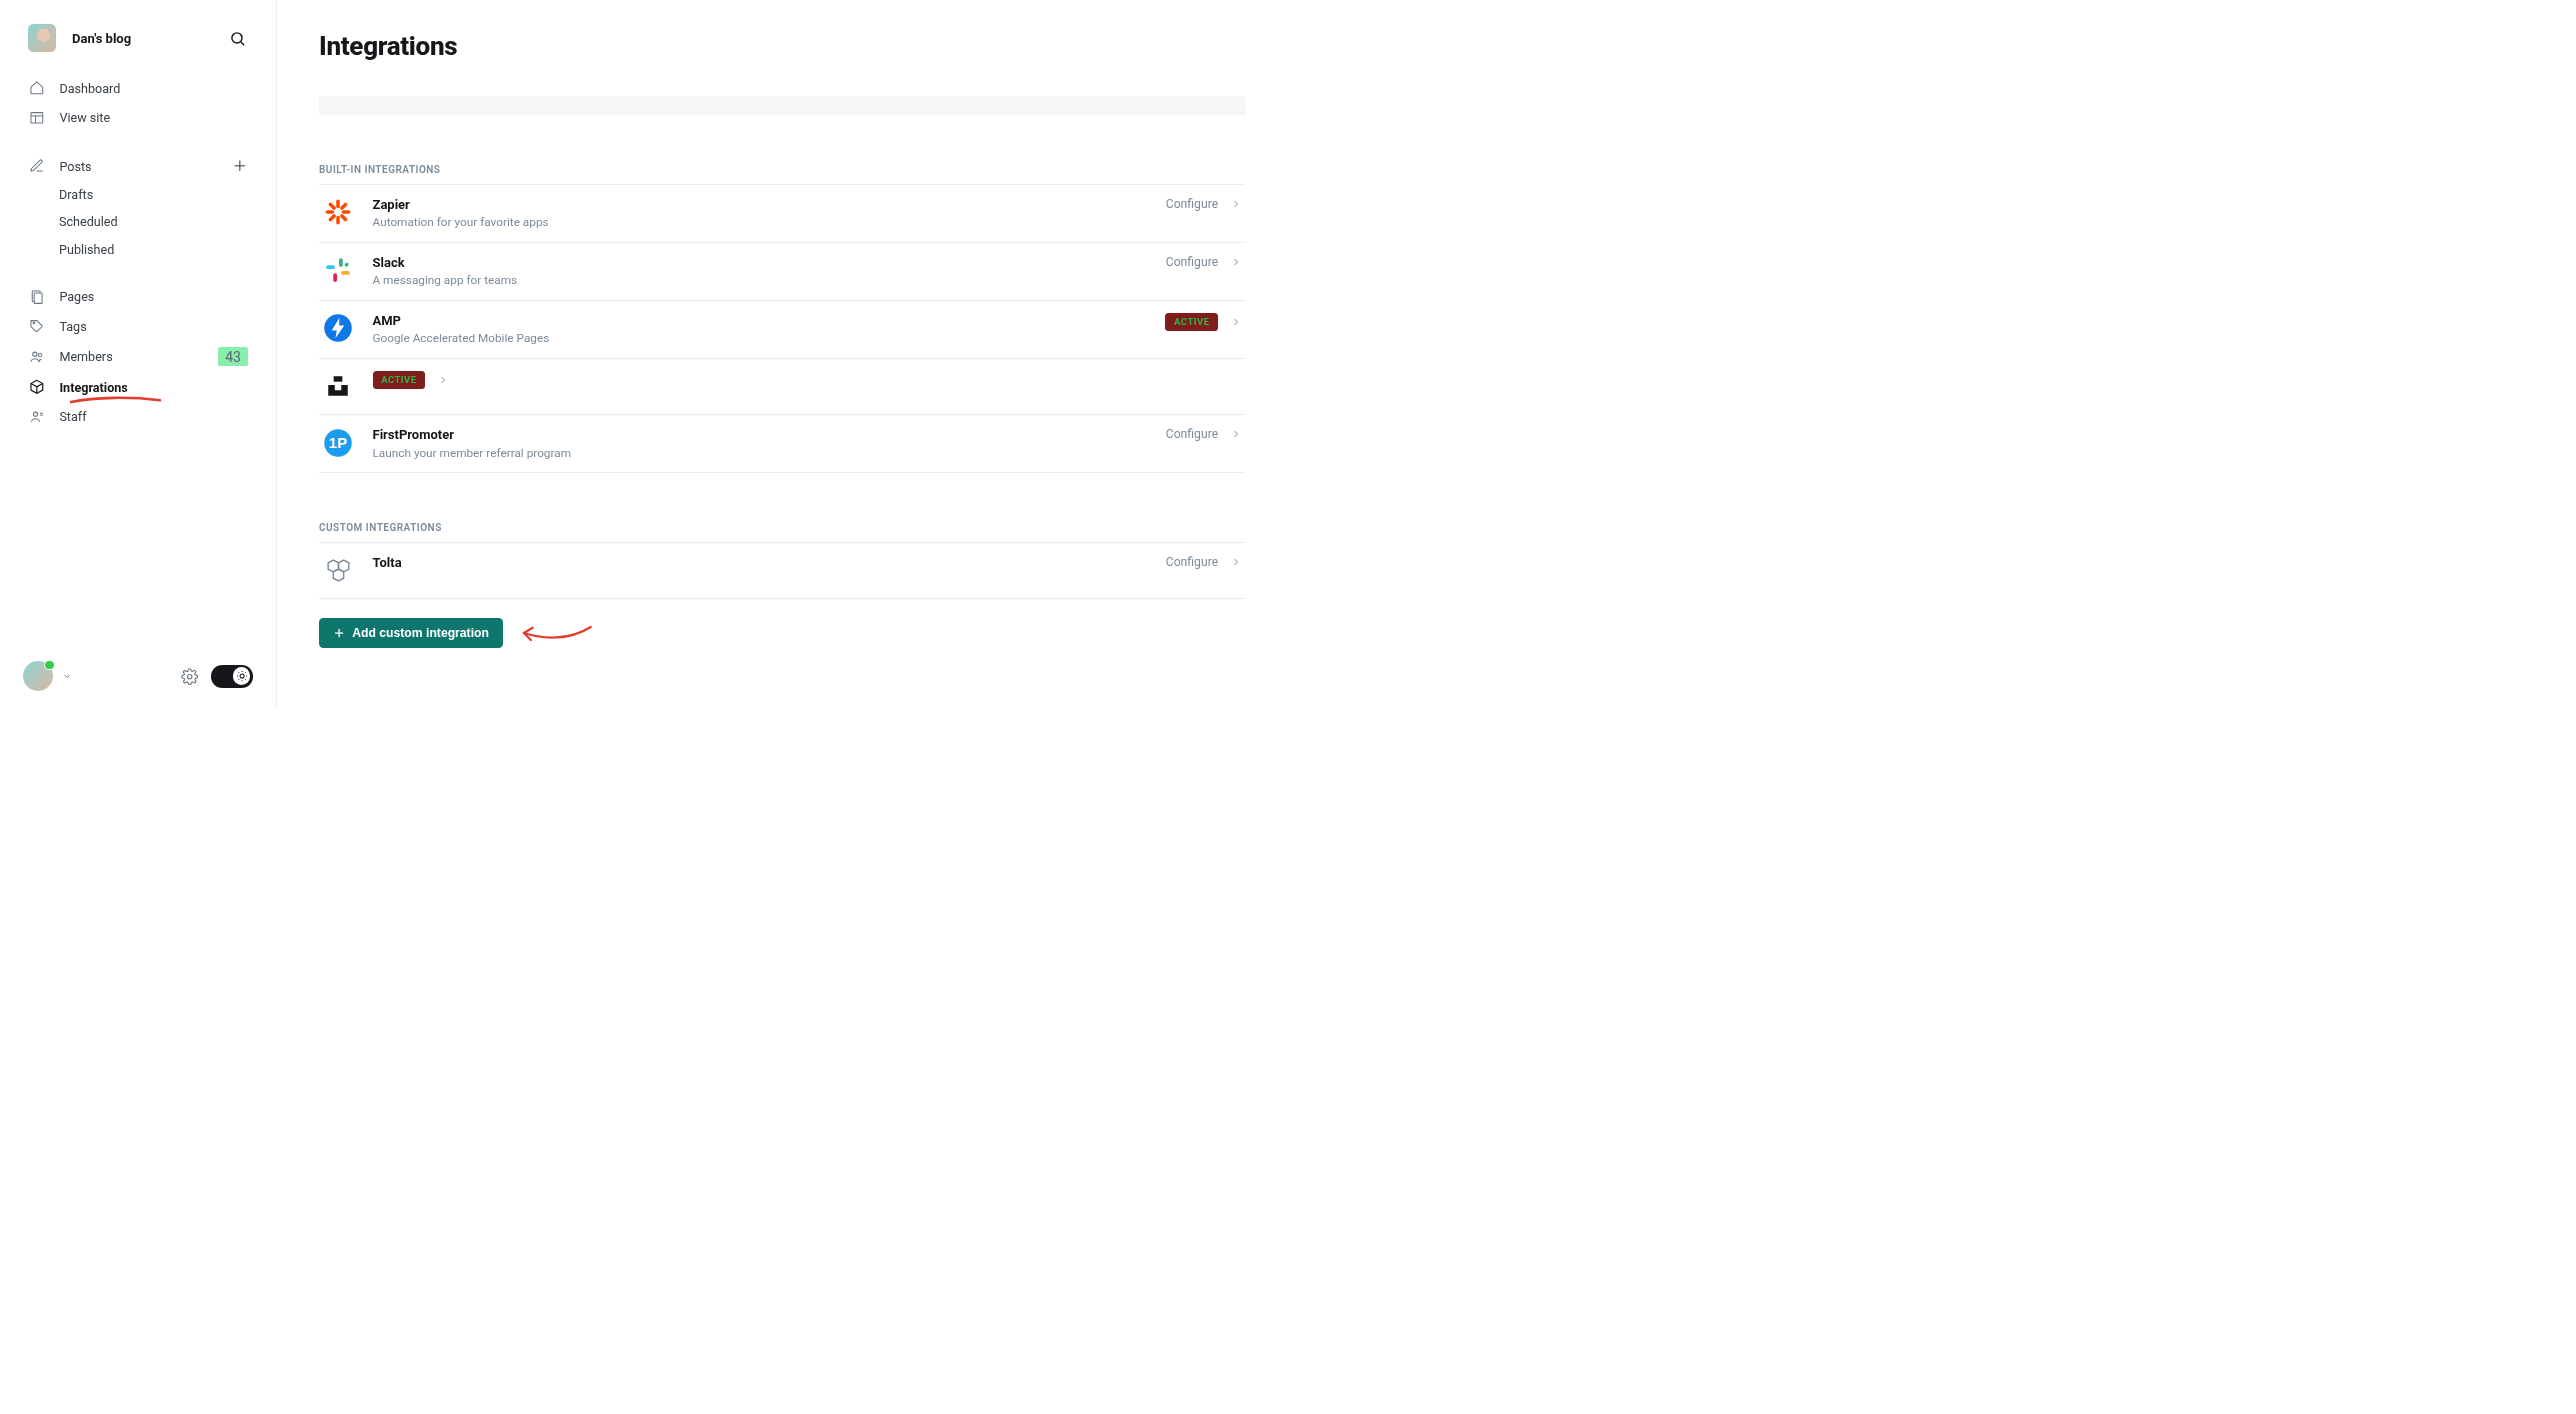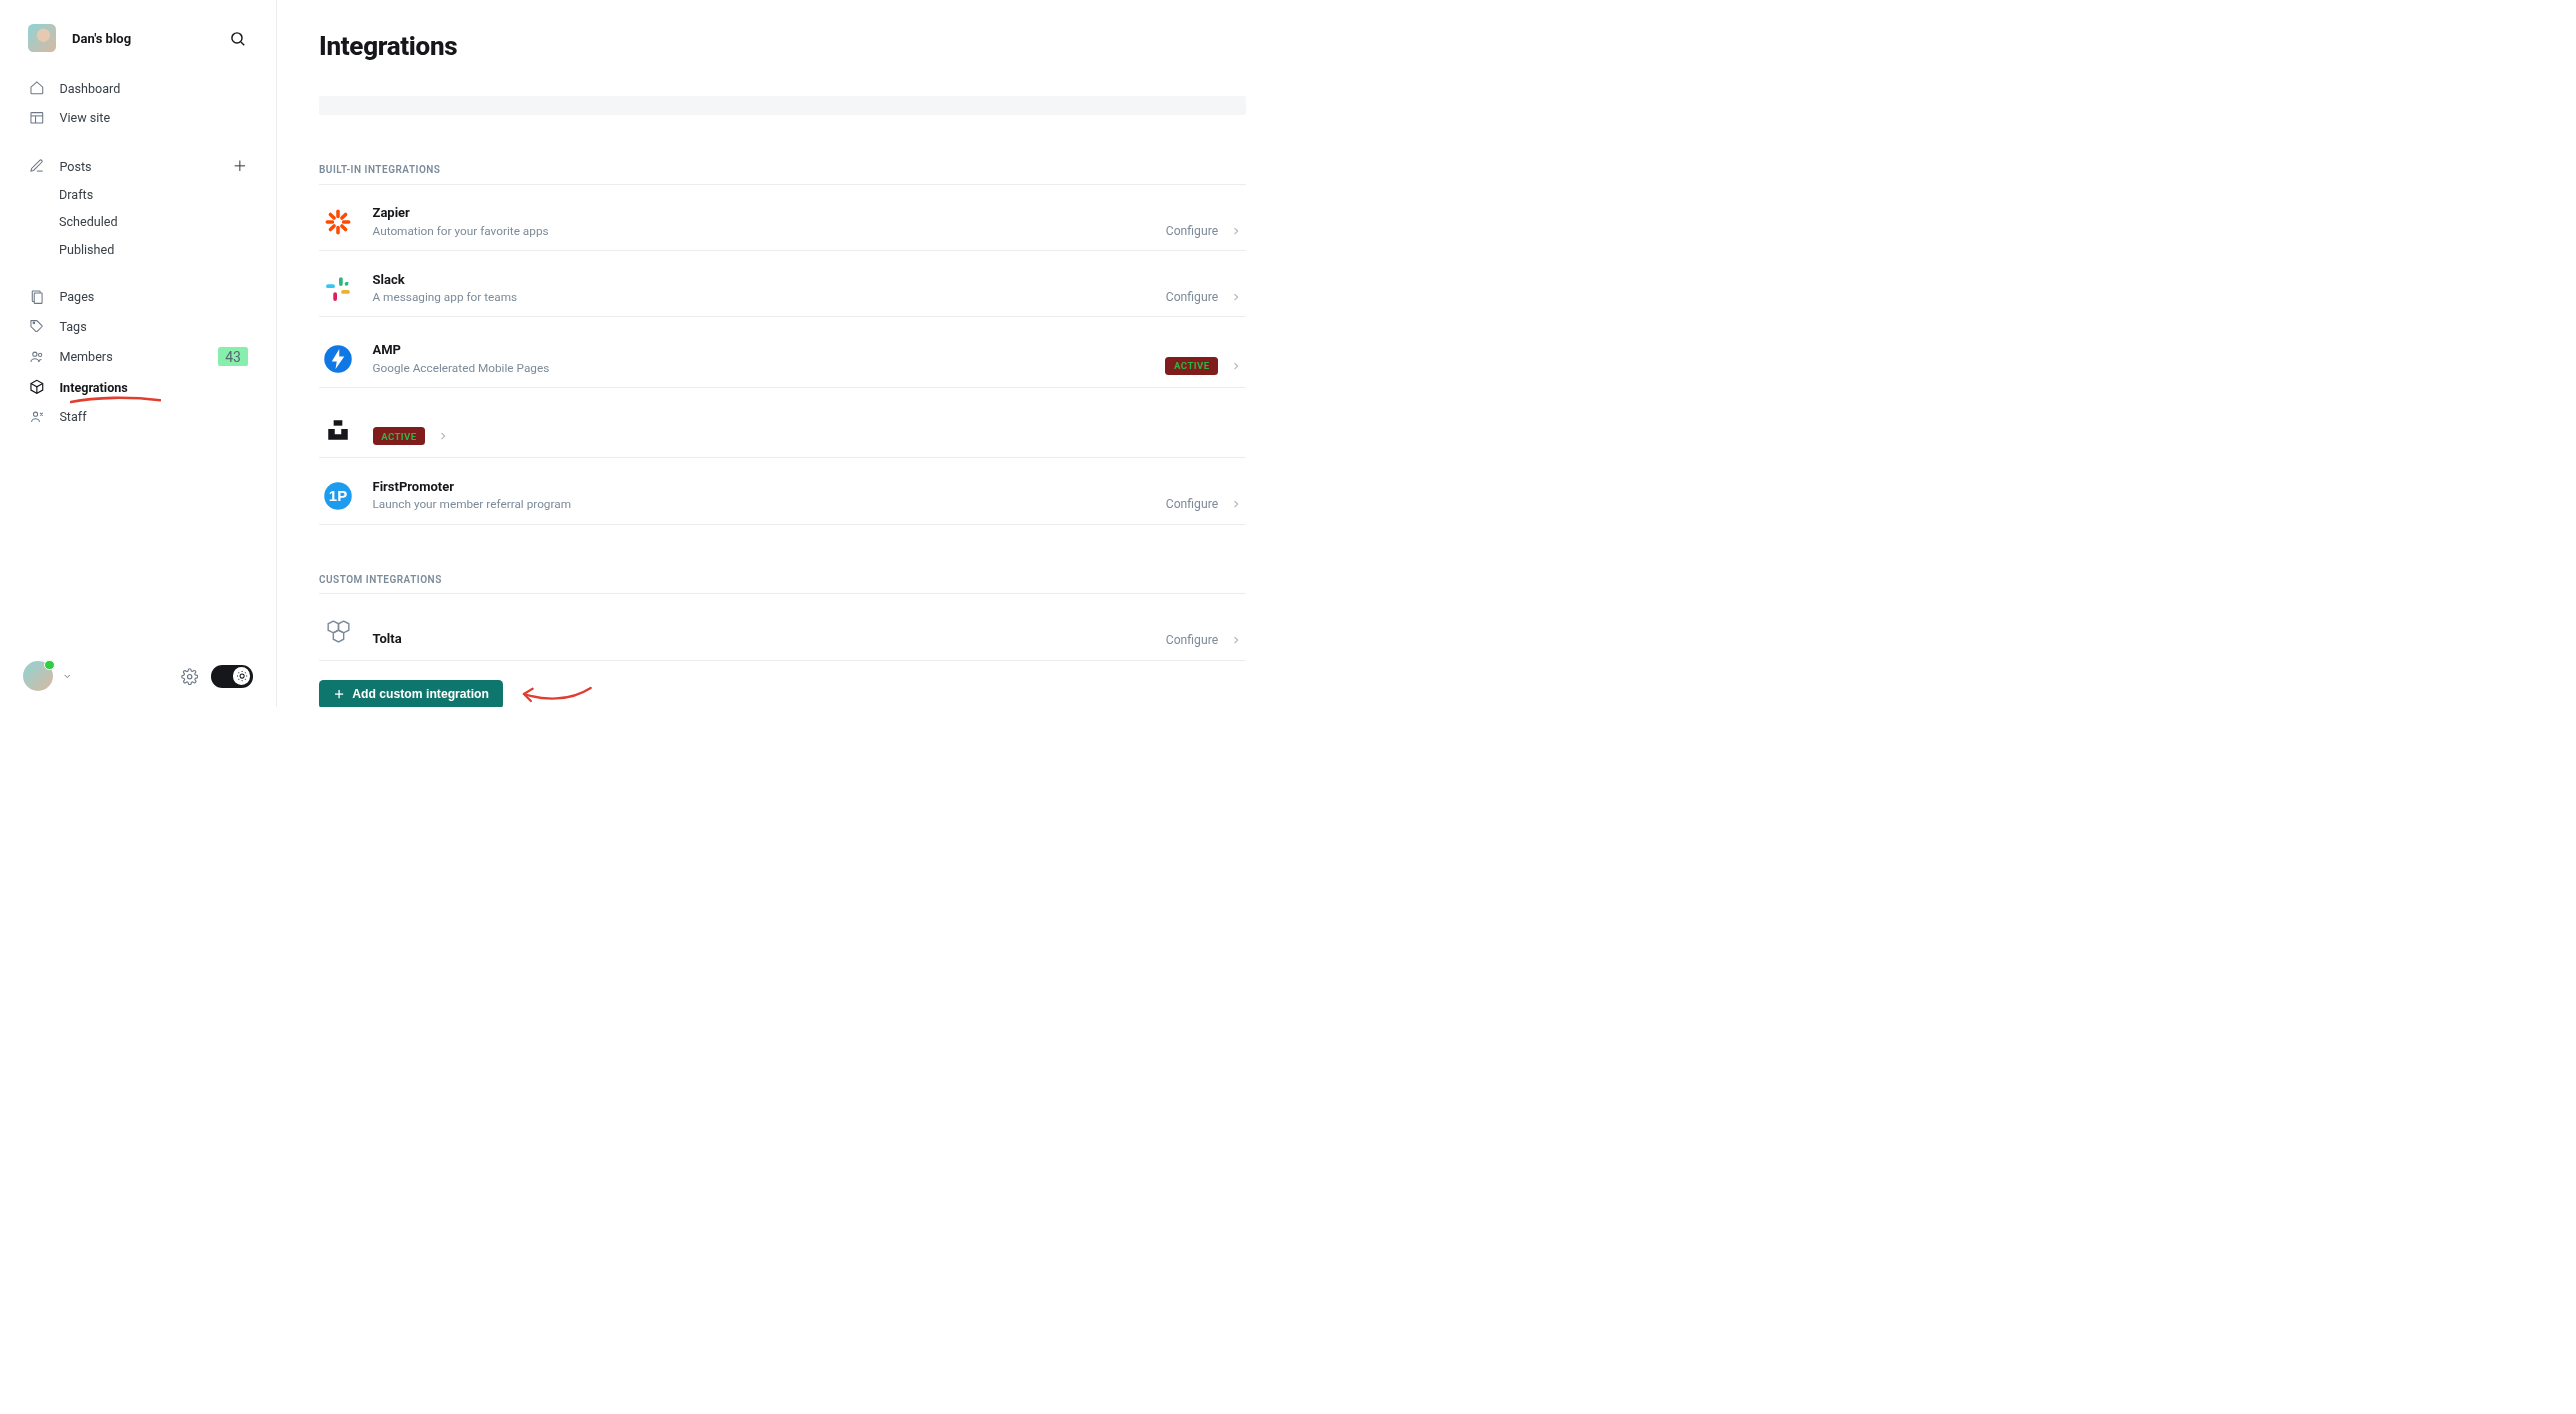--- a/index.html
+++ b/index.html
@@ -94,30 +94,30 @@
   h1.page-title { font-size: 26px; font-weight:800; letter-spacing:-0.3px; margin-bottom: 35px; }
   .search-bar-placeholder {
     height: 19px; background:#f5f6f7; border-radius:1.7px; margin-bottom: 49px;
   }
   .section-label {
     font-size:10px; font-weight:600; letter-spacing:0.5px; color:#7c8b9a;
     text-transform:uppercase; margin-bottom: 8.7px;
   }
   .integration-list { border-top:0.9px solid #ececec; margin-bottom: 49px; }
   .integration-row {
-    display:flex; align-items:flex-end; padding: 12.2px 3.5px;
+    display:flex; align-items:flex-start; padding: 12.2px 3.5px;
     border-bottom:0.9px solid #ececec; cursor:pointer;
   }
   .integration-logo {
     width:31px; height:31px; margin-right:19px; display:flex; align-items:center; justify-content:center; flex-shrink:0;
   }
   .integration-text { flex:1; }
   .integration-name { font-weight:700; font-size:13px; line-height:1.3; }
   .integration-desc { font-size:11.8px; color:#7c8b9a; margin-top:1.7px; }
-  .integration-action { display:flex; align-items:center; gap:12.2px; color:#7c8b9a; font-size:12.2px;margin-top:27px; }
+  .integration-action { display:flex; align-items:center; gap:12.2px; color:#7c8b9a; font-size:12.2px; }
   .status-badge {
     background:#7f1d1d; color:#2fb344; font-size:9.6px; font-weight:700; letter-spacing:0.4px;
     padding:3.5px 8.7px; border-radius:3.5px;
   }
   .chevron { color:#a9b4c0; }
   .add-btn {
     display:inline-flex; align-items:center; gap:7px;
     background:#0f766e; color:#fff; font-weight:600; font-size:12.2px;
     padding: 7.8px 14px; border-radius:4.4px; border:none; cursor:pointer;
   }

